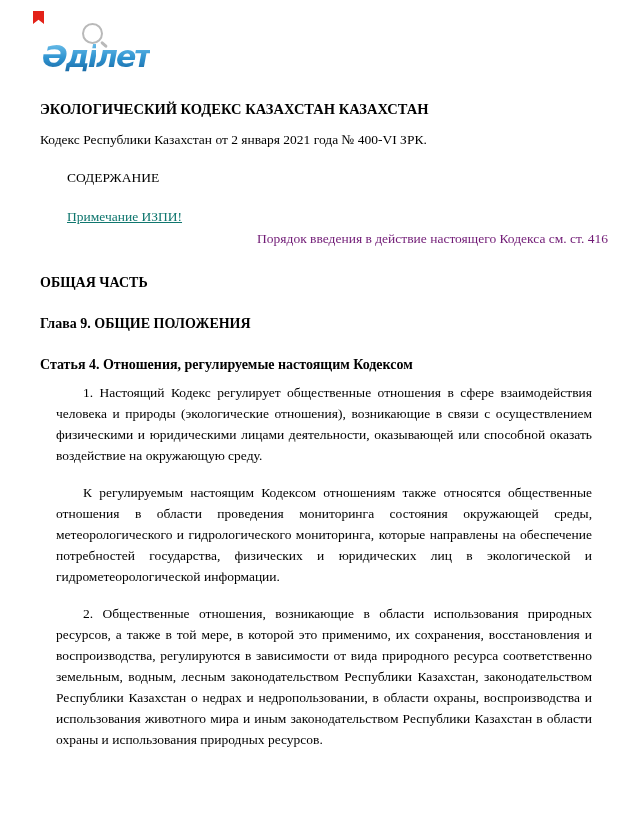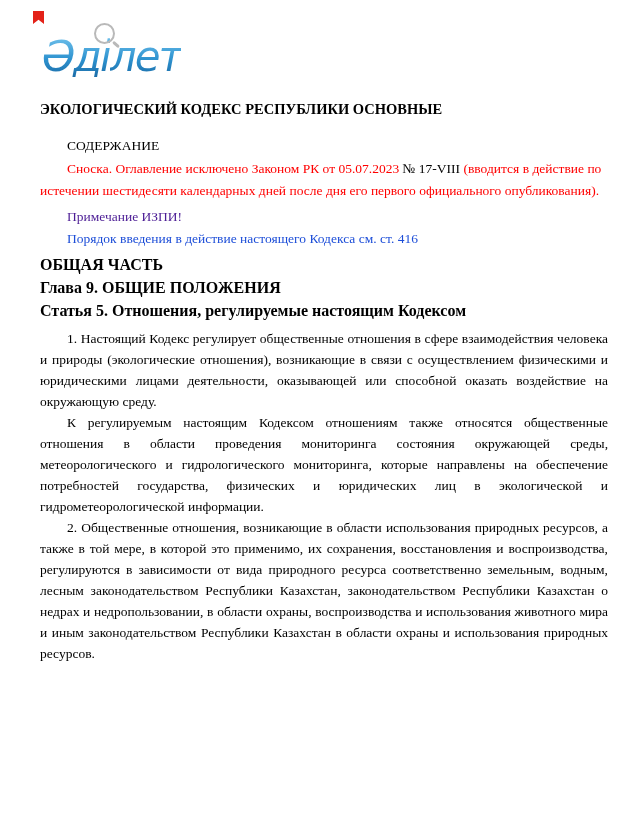--- a/index.html
+++ b/index.html
@@ -21,22 +21,22 @@
     position: absolute; left: 33px; top: 11px;
     width: 11px; height: 13px;
     background: #e32219;
     clip-path: polygon(0 0, 100% 0, 100% 100%, 50% 68%, 0 100%);
   }
   
   .logo-row { padding: 33px 0 0 42px; height: 52px; }
   .logo {
     display: inline-block;
     font-family: "DejaVu Sans", sans-serif;
-    font-style: italic; font-weight: normal;
-    font-size: 42px; line-height: 48px;
+    font-style: italic; font-weight: bold;
+    font-size: 30px; line-height: 48px;
     letter-spacing: -2px;
     color: #2b8ccb;
     text-decoration: none;
   }
   .logo .grad {
     background: linear-gradient(180deg, #7cc9f0 0%, #2e93d0 55%, #17649f 100%);
     -webkit-background-clip: text;
     background-clip: text;
     -webkit-text-fill-color: transparent;
     color: transparent;
@@ -59,62 +59,62 @@
     font-size: 14.5px; line-height: 18px;
     font-weight: bold; margin: 15px 0 0 0;
   }
   .intro { line-height: 21px; margin-top: 11px; }
   .toc { line-height: 21px; text-indent: 27px; margin-top: 17px; }
   .footnote {
     color: #ff0000; line-height: 22px;
     text-indent: 27px; text-align: left; margin-top: 2px;
   }
   .footnote .black-ref { color: #000000; }
-  .izpi { color: #4c1d95; line-height: 22px; text-indent: 27px; margin-top: 4px; }
-  .izpi-order { color: #1d4ed8; line-height: 22px; text-indent: 27px; }
+  .izpi { color: #0f766e; line-height: 22px; text-indent: 27px; margin-top: 18px; text-decoration: underline; }
+  .izpi-order { color: #701a75; line-height: 22px; text-indent: 27px; text-align: right; }
   .h-bold {
-    font-weight: bold; font-size: 16px; line-height: 17px;
-    margin: 6px 0 0 0;
+    font-weight: bold; font-size: 14px; line-height: 17px;
+    margin: 24px 0 0 0;
   }
   p.body-par {
-    margin: 0; line-height: 21px;
+    margin: 16px; line-height: 21px;
     text-indent: 27px; text-align: justify;
   }
   p.body-par.first { margin-top: 9px; }
 </style>
 </head>
 <body>
 
 <div class="page">
 
   <span class="red-marker"></span>
 
   <div class="logo-row">
     <span class="logo"><span class="grad">Әд</span><span class="mag"><span class="grad">і</span></span><span class="grad">лет</span></span>
   </div>
 
   <div class="content">
 
-    <div class="doc-title">ЭКОЛОГИЧЕСКИЙ КОДЕКС РЕСПУБЛИКИ ОСНОВНЫЕ</div>
+    <div class="doc-title">ЭКОЛОГИЧЕСКИЙ КОДЕКС КАЗАХСТАН КАЗАХСТАН</div>
 
+    <div class="intro">Кодекс Республики Казахстан от 2 января 2021 года № 400-VI ЗРК.</div>
 
     <div class="toc">СОДЕРЖАНИЕ</div>
 
-    <div class="footnote"><span>Сноска. Оглавление исключено Законом РК от 05.07.2023 </span><span class="black-ref">№ 17-VIII</span><span> (вводится в действие по истечении шестидесяти календарных дней после дня его первого официального опубликования).</span></div>
 
     <div class="izpi">Примечание ИЗПИ!</div>
 
     <div class="izpi-order">Порядок введения в действие настоящего Кодекса см. ст. 416</div>
 
     <div class="h-bold">ОБЩАЯ ЧАСТЬ</div>
 
 
     <div class="h-bold">Глава 9. ОБЩИЕ ПОЛОЖЕНИЯ</div>
 
-    <div class="h-bold">Статья 5. Отношения, регулируемые настоящим Кодексом</div>
+    <div class="h-bold">Статья 4. Отношения, регулируемые настоящим Кодексом</div>
 
     <p class="body-par first">1. Настоящий Кодекс регулирует общественные отношения в сфере взаимодействия человека и природы (экологические отношения), возникающие в связи с осуществлением физическими и юридическими лицами деятельности, оказывающей или способной оказать воздействие на окружающую среду.</p>
 
     <p class="body-par">К регулируемым настоящим Кодексом отношениям также относятся общественные отношения в области проведения мониторинга состояния окружающей среды, метеорологического и гидрологического мониторинга, которые направлены на обеспечение потребностей государства, физических и юридических лиц в экологической и гидрометеорологической информации.</p>
 
     <p class="body-par">2. Общественные отношения, возникающие в области использования природных ресурсов, а также в той мере, в которой это применимо, их сохранения, восстановления и воспроизводства, регулируются в зависимости от вида природного ресурса соответственно земельным, водным, лесным законодательством Республики Казахстан, законодательством Республики Казахстан о недрах и недропользовании, в области охраны, воспроизводства и использования животного мира и иным законодательством Республики Казахстан в области охраны и использования природных ресурсов.</p>
 
 
   </div>
 </div>

